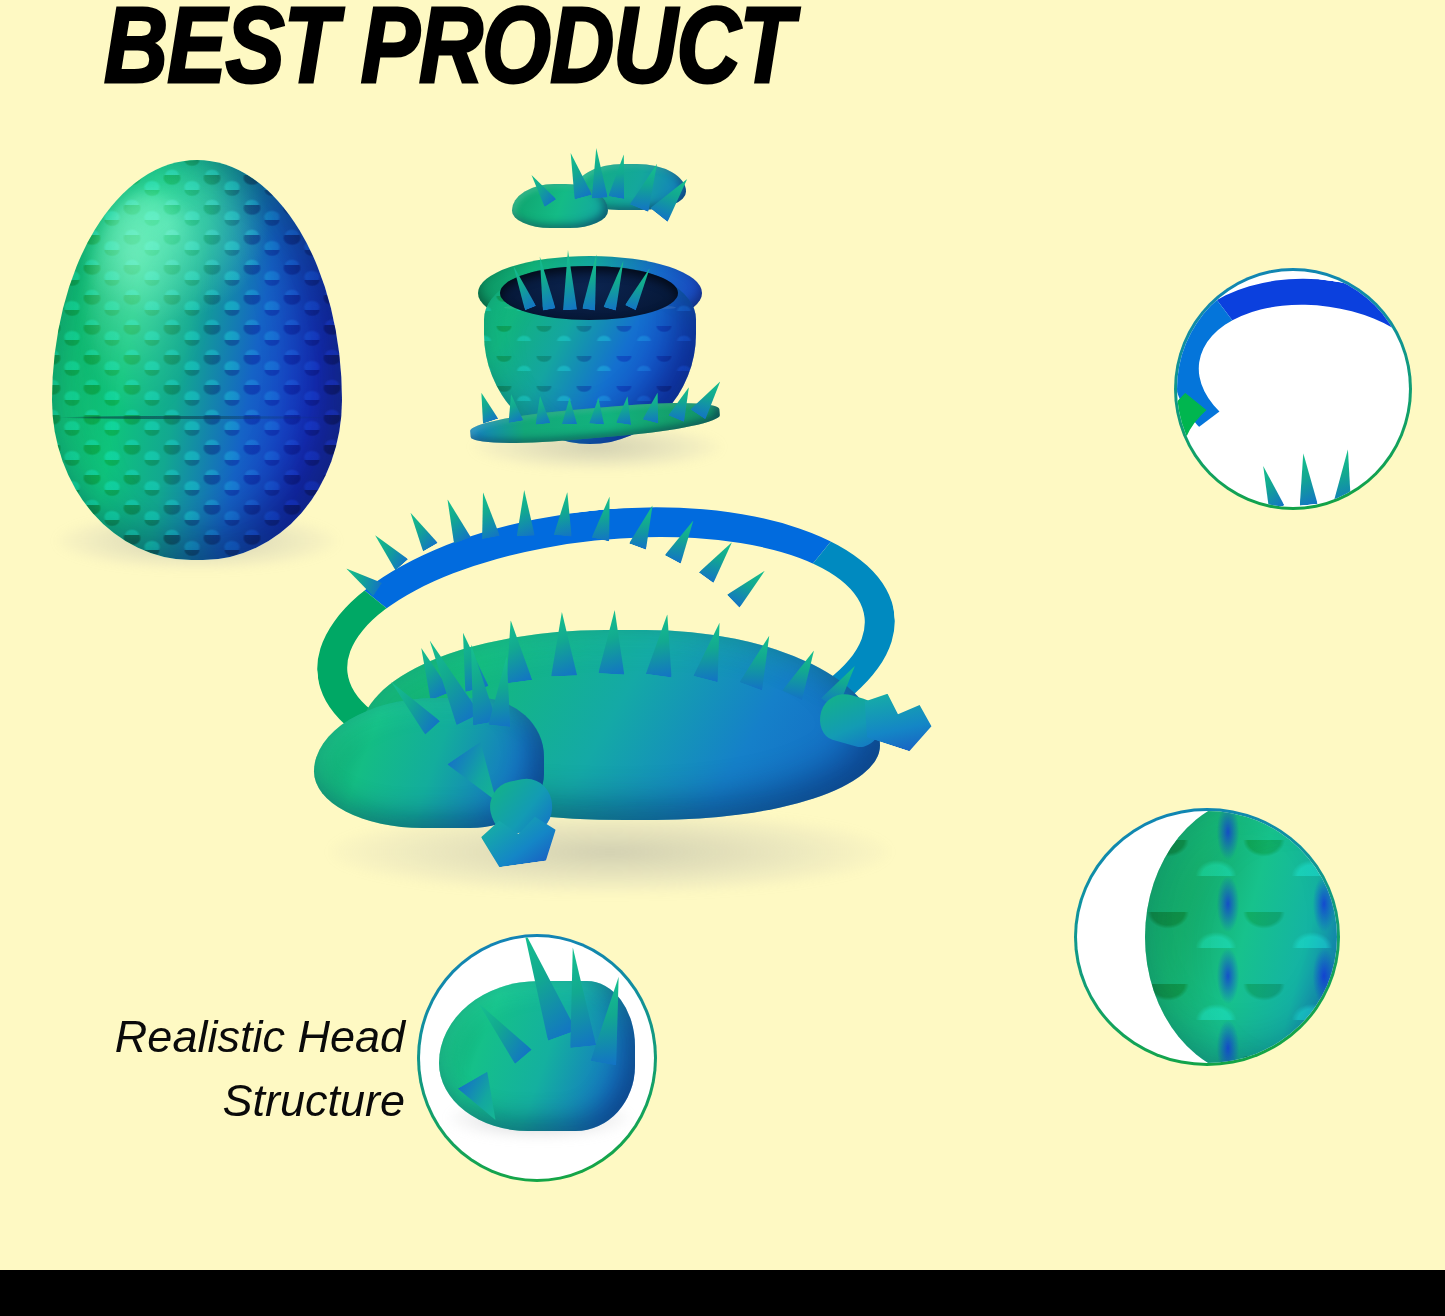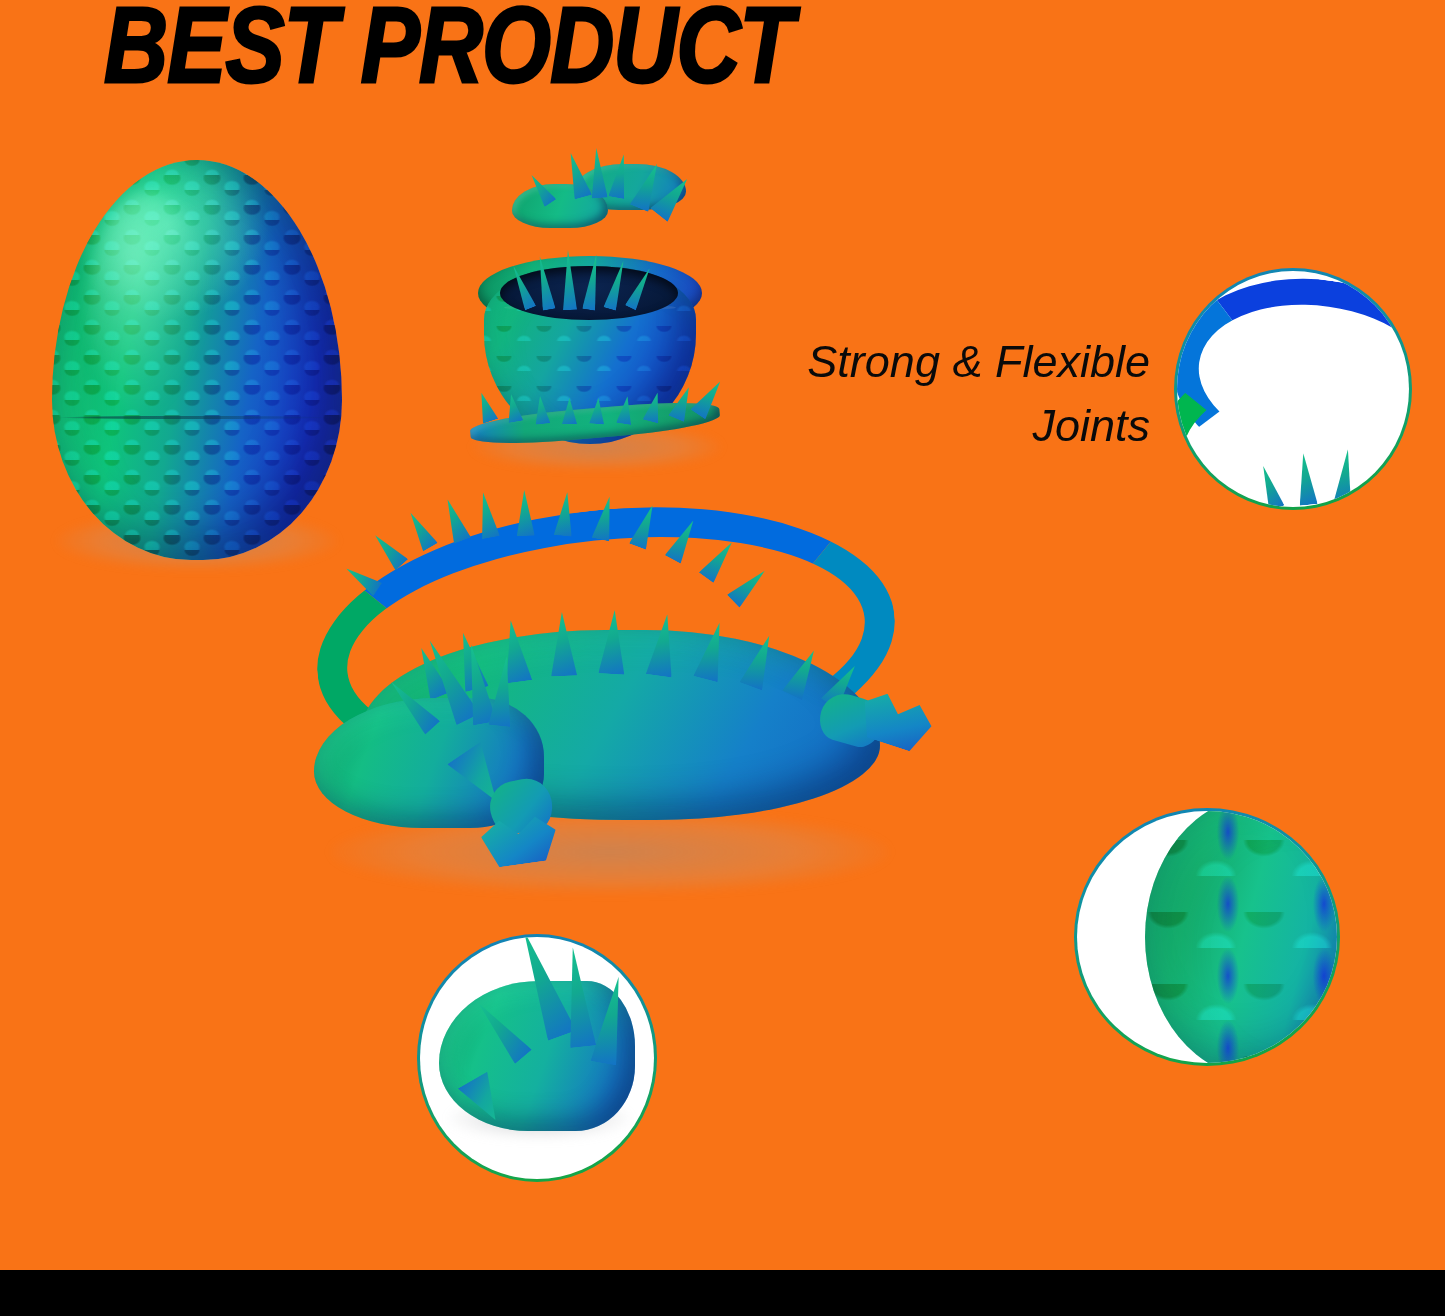--- a/index.html
+++ b/index.html
@@ -4,21 +4,21 @@
 <style>
   html, body {
     margin: 0;
     padding: 0;
     background: #ffffff;
   }
   #page {
     position: relative;
     width: 1445px;
     height: 1316px;
-    background: #f97316;
+    background: #fef9c3;
     overflow: hidden;
     font-family: "Liberation Sans", sans-serif;
   }
 
   
   #headline {
     position: absolute;
     left: 104px;
     top: -18px;
     font-family: "Liberation Sans", sans-serif;
@@ -381,22 +381,20 @@
       <div class="horn" style="left:152px; top:16px; width:22px; height:70px; transform:rotate(6deg);"></div>
     </div>
     <div class="horn" style="left:160px; top:268px; width:40px; height:58px; transform:rotate(146deg); background:linear-gradient(150deg,#15bb8c,#13a6a0 50%,#1574c6);"></div>
 
     <div class="leg" style="left:190px; top:300px; width:62px; height:52px; transform:rotate(-12deg);"></div>
     <div class="claw" style="left:182px; top:338px; width:78px; height:46px; transform:rotate(-8deg);"></div>
     <div class="leg" style="left:520px; top:216px; width:62px; height:48px; transform:rotate(16deg);"></div>
     <div class="claw" style="left:560px; top:218px; width:74px; height:48px; transform:rotate(18deg);"></div>
   </div>
 
-  <div class="callout-text" id="txt-joints">Strong &amp; Flexible
-Joints</div>
 
   <div class="circle-callout" id="circle-joints">
     <div class="circle-inner">
 
       <div class="coil" style="left:-2%; top:4%; width:104%; height:62%; border-width:26px; border-top-color:#1440c4; border-left-color:#1472c6; border-right-color:#13a06c; transform:rotate(8deg);"></div>
 
       <div class="coil" style="left:-10%; top:30%; width:116%; height:64%; border-width:28px; border-bottom-color:#13a742; border-left-color:#13ae58; border-right-color:#1478c4; transform:rotate(-6deg);"></div>
 
       <div style="position:absolute; left:32%; bottom:-6%; width:76%; height:32%;">
         <div class="horn" style="left:6%; top:26%; width:16px; height:44px; transform:rotate(-18deg);"></div>
@@ -410,20 +408,22 @@
 
   <div class="circle-callout" id="circle-egg">
     <div class="circle-inner">
       <div class="egg-macro">
         <div class="macro-scales"></div>
         <div class="macro-blue"></div>
       </div>
     </div>
   </div>
 
+  <div class="callout-text" id="txt-head">Realistic Head
+Structure</div>
 
   <div class="circle-callout" id="circle-head">
     <div class="circle-inner">
       <div class="shadow-blob" style="left:12%; top:66%; width:78%; height:18%;"></div>
       <div class="head-macro"></div>
       <div class="horn" style="left:46%; top:-4%; width:30px; height:112px; transform:rotate(-20deg);"></div>
       <div class="horn" style="left:62%; top:4%; width:26px; height:100px; transform:rotate(-6deg);"></div>
       <div class="horn" style="left:76%; top:16%; width:26px; height:88px; transform:rotate(10deg);"></div>
       <div class="horn" style="left:30%; top:24%; width:22px; height:70px; transform:rotate(-40deg);"></div>
       <div class="horn" style="left:20%; top:58%; width:34px; height:46px; transform:rotate(150deg); background:linear-gradient(150deg,#16bd8e,#13a79f 50%,#1572c6);"></div>

